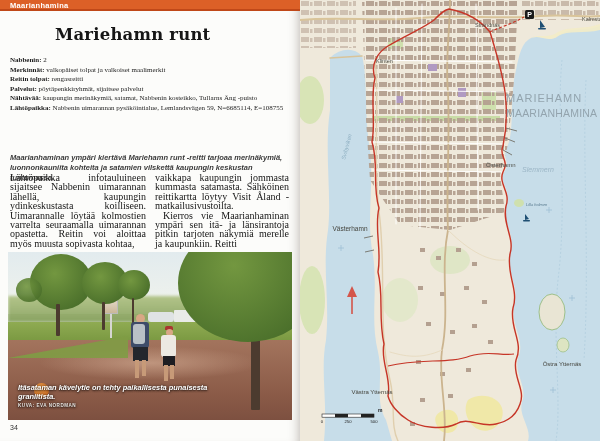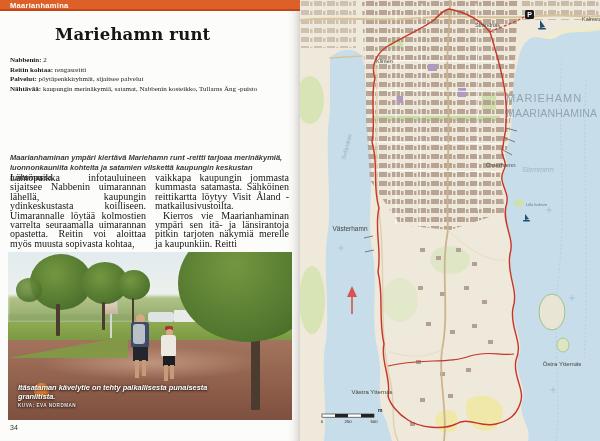--- a/index.html
+++ b/index.html
@@ -90,23 +90,25 @@
 
   <div class="page-left">
     <div class="topbar">
       <span>Maarianhamina</span>
     </div>
 
     <div class="title">Mariehamn runt</div>
 
     <div class="facts">
       <div><b>Nabbenin:</b><span> 2</span></div>
-      <div><b>Reitin kohtaa:</b><span> rengasreitti</span></div>
+      <div><b>Merkinnät:</b><span> valkopäiset tolpat ja valkoiset maalimerkit</span></div>
+      <div><b>Reitin tolpat:</b><span> rengasreitti</span></div>
       <div><b>Palvelut:</b><span> pöytäpenkkiryhmät, sijaitsee palvelut</span></div>
       <div><b>Nähtävää:</b><span> kaupungin merinäkymiä, satamat, Nabbenin kosteikko, Tullarns Äng -puisto</span></div>
+      <div><b>Lähtöpaikka:</b><span> Nabbenin uimarannan pysäköintialue, Lemlandsvägen 59, N=6685114, E=108755</span></div>
     </div>
 
     <div class="intro">Maarianhaminan ympäri kiertävä Mariehamn runt -reitti tarjoaa merinäkymiä, luonnonkauniita kohteita ja satamien vilskettä kaupungin keskustan tuntumassa.</div>
 
     <div class="bodycol col1">
       <p>Lähtöpaikka infotauluineen sijaitsee Nabbenin uimarannan lähellä, kaupungin ydinkeskustasta koilliseen. Uimarannalle löytää kolmostien varrelta seuraamalla uimarannan opastetta. Reitin voi aloittaa myös muusta sopivasta kohtaa,</p>
     </div>
     <div class="bodycol col2">
       <p>vaikkapa kaupungin jommasta kummasta satamasta. Sähköinen reittikartta löytyy Visit Åland -matkailusivustoilta.</p>
       <p class="indent">Kierros vie Maarianhaminan ympäri sen itä- ja länsirantoja pitkin tarjoten näkymiä merelle ja kaupunkiin. Reitti</p>

